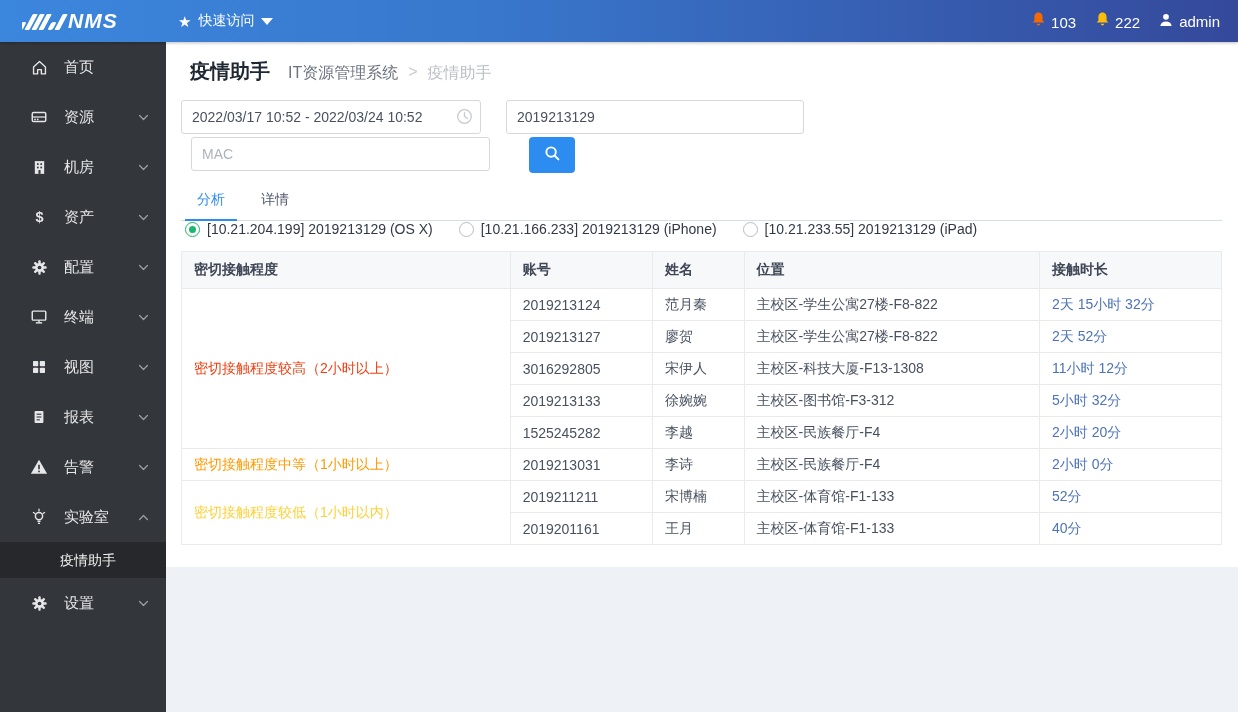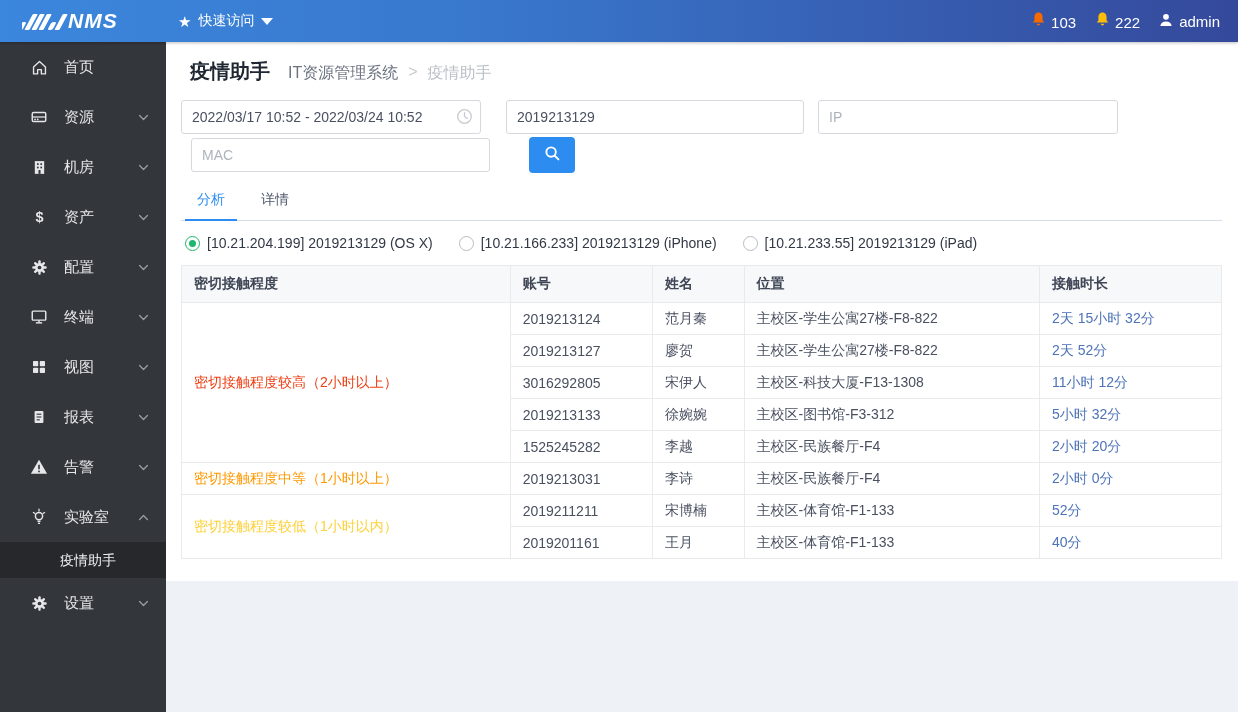--- a/index.html
+++ b/index.html
@@ -35,41 +35,41 @@
   .main { flex:1; min-width:0; background:#eef1f6; }
   .card { background:#fff; padding:16px 16px 22px 15px; }
 
   .title-row { display:flex; align-items:baseline; padding-left:9px; }
   .page-title { font-size:20px; color:#1f2733; font-weight:600; }
   .breadcrumb { margin-left:18px; font-size:16px; color:#6b7380; display:flex; gap:10px; align-items:flex-start; }
   .breadcrumb .sep { color:#c5c8ce; }
   .breadcrumb .cur { color:#bcc0c7; }
 
   .filters { margin-top:15px; }
-  .f-row { display:flex; align-items:center; }
+  .f-row { display:flex; }
   .f-row + .f-row { margin-top:3px; }
   .inp { height:34px; border:1px solid #d5d9de; border-radius:3px; font-size:14px; color:#495060;
          padding:0 10px; outline:none; background:#fff; font-family:inherit; }
   .inp::placeholder { color:#aeb3bb; }
   .date-wrap { position:relative; width:300px; margin-right:25px; }
   .date-wrap .inp { width:100%; padding-right:30px; }
   .clock { position:absolute; right:8px; top:8px; }
   .inp.account { width:298px; margin-right:14px; }
   .inp.ip { width:300px; }
   .f-row2 { padding-left:10px;gap:24px; }
   .inp.mac { width:299px; }
   .search-btn { width:46px; height:36px; margin-left:15px; background:#2d8cf0; border:none; border-radius:4px;
                 display:flex; align-items:center; justify-content:center; cursor:pointer; }
 
   .tabs { margin-top:18px; border-bottom:1px solid #d4dde8; display:flex; padding-left:4px; }
   .tab { font-size:14px; color:#515a6e; padding:0 12px 10px 12px; margin-right:12px; cursor:pointer;
          border-bottom:2px solid transparent; margin-bottom:-1px; }
   .tab.active { color:#2d8cf0; border-bottom-color:#2d8cf0;text-align:center; }
 
-  .radios { margin-top:14px; display:flex; flex-wrap:wrap; row-gap:10px; padding-left:4px; }
+  .radios { display:flex; flex-wrap:wrap; row-gap:10px; padding-left:4px; }
   .radio-opt { display:flex; align-items:center; gap:7px; font-size:14px; color:#323946; margin-right:26px; cursor:pointer; }
   .radio-opt:nth-child(4) { margin-left:16px; }
   .rdot { width:15px; height:15px; border-radius:50%; border:1px solid #b8bcc2; background:#fff; flex:none; position:relative; }
   .rdot.sel { border-color:#1cb66c; }
   .rdot.sel::after { content:""; position:absolute; left:3px; top:3px; width:7px; height:7px; border-radius:50%; background:#1cb66c; }
 
   table.ct { margin-top:14px; width:100%; border-collapse:collapse; table-layout:fixed; }
   .ct th, .ct td { border:1px solid #e8eaec; font-size:14px; text-align:left; padding:0 12px; }
   .ct th { background:#f7f8fa; color:#3f4656; font-weight:bold; height:37px; }
   .ct td { height:32px; color:#495060; background:#fff; }
@@ -332,21 +332,20 @@
           <div class="date-wrap">
             <input class="inp" value="2022/03/17 10:52 - 2022/03/24 10:52" style="">
             <span class="clock">
               <svg width="17" height="17" viewBox="0 0 18 18">
                 <circle cx="9" cy="9" r="7.2" fill="none" stroke="#c8cbd0" stroke-width="1.4"></circle>
                 <path d="M9 5 V9 L12 11" fill="none" stroke="#c8cbd0" stroke-width="1.4" stroke-linecap="round"></path>
               </svg>
             </span>
           </div>
           <input class="inp account" value="2019213129" style="">
-          <input class="inp ip" placeholder="IP" style="">
         </div>
         <div class="f-row f-row2">
           <input class="inp mac" placeholder="MAC" style="">
           <button class="search-btn">
             <span>
               <svg width="17" height="17" viewBox="0 0 18 18">
                 <circle cx="7.5" cy="7.5" r="5" fill="none" stroke="#fff" stroke-width="2"></circle>
                 <line x1="11.4" y1="11.4" x2="15.3" y2="15.3" stroke="#fff" stroke-width="2" stroke-linecap="round"></line>
               </svg>
             </span>

